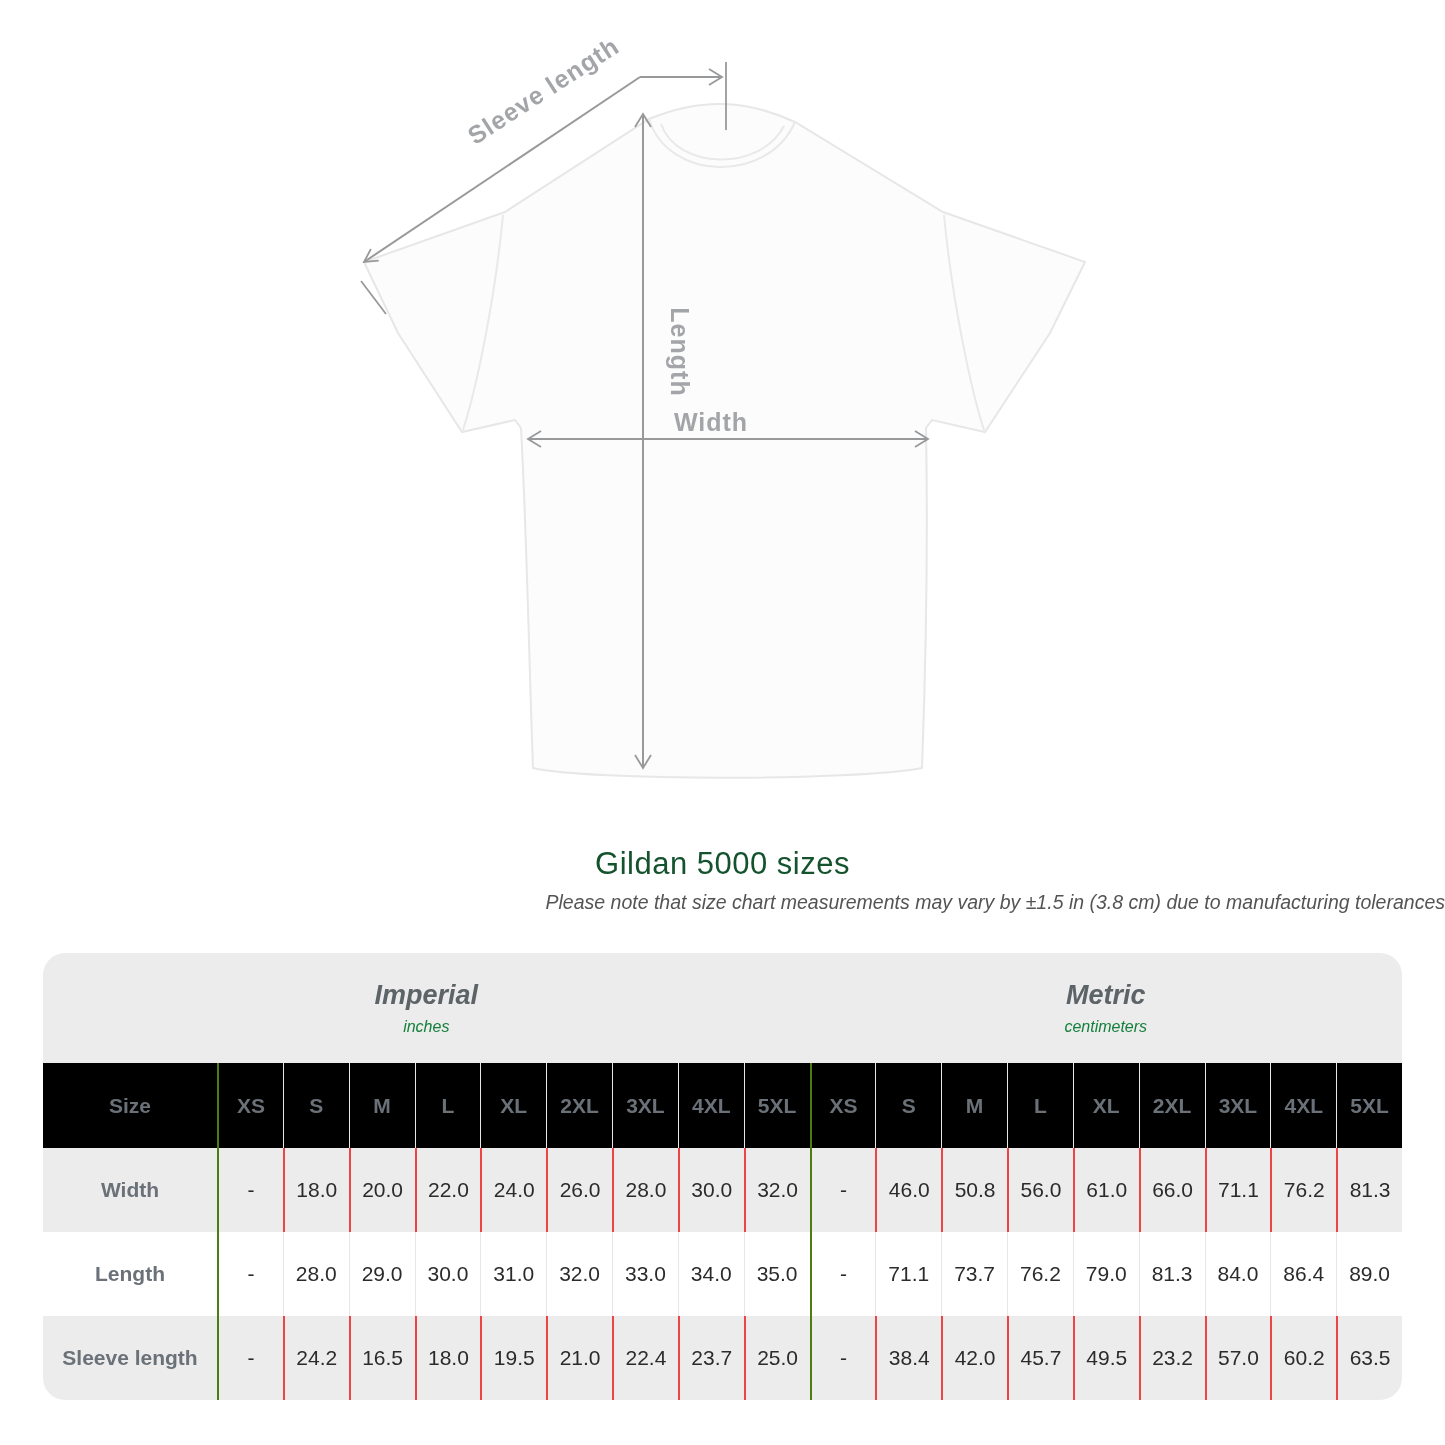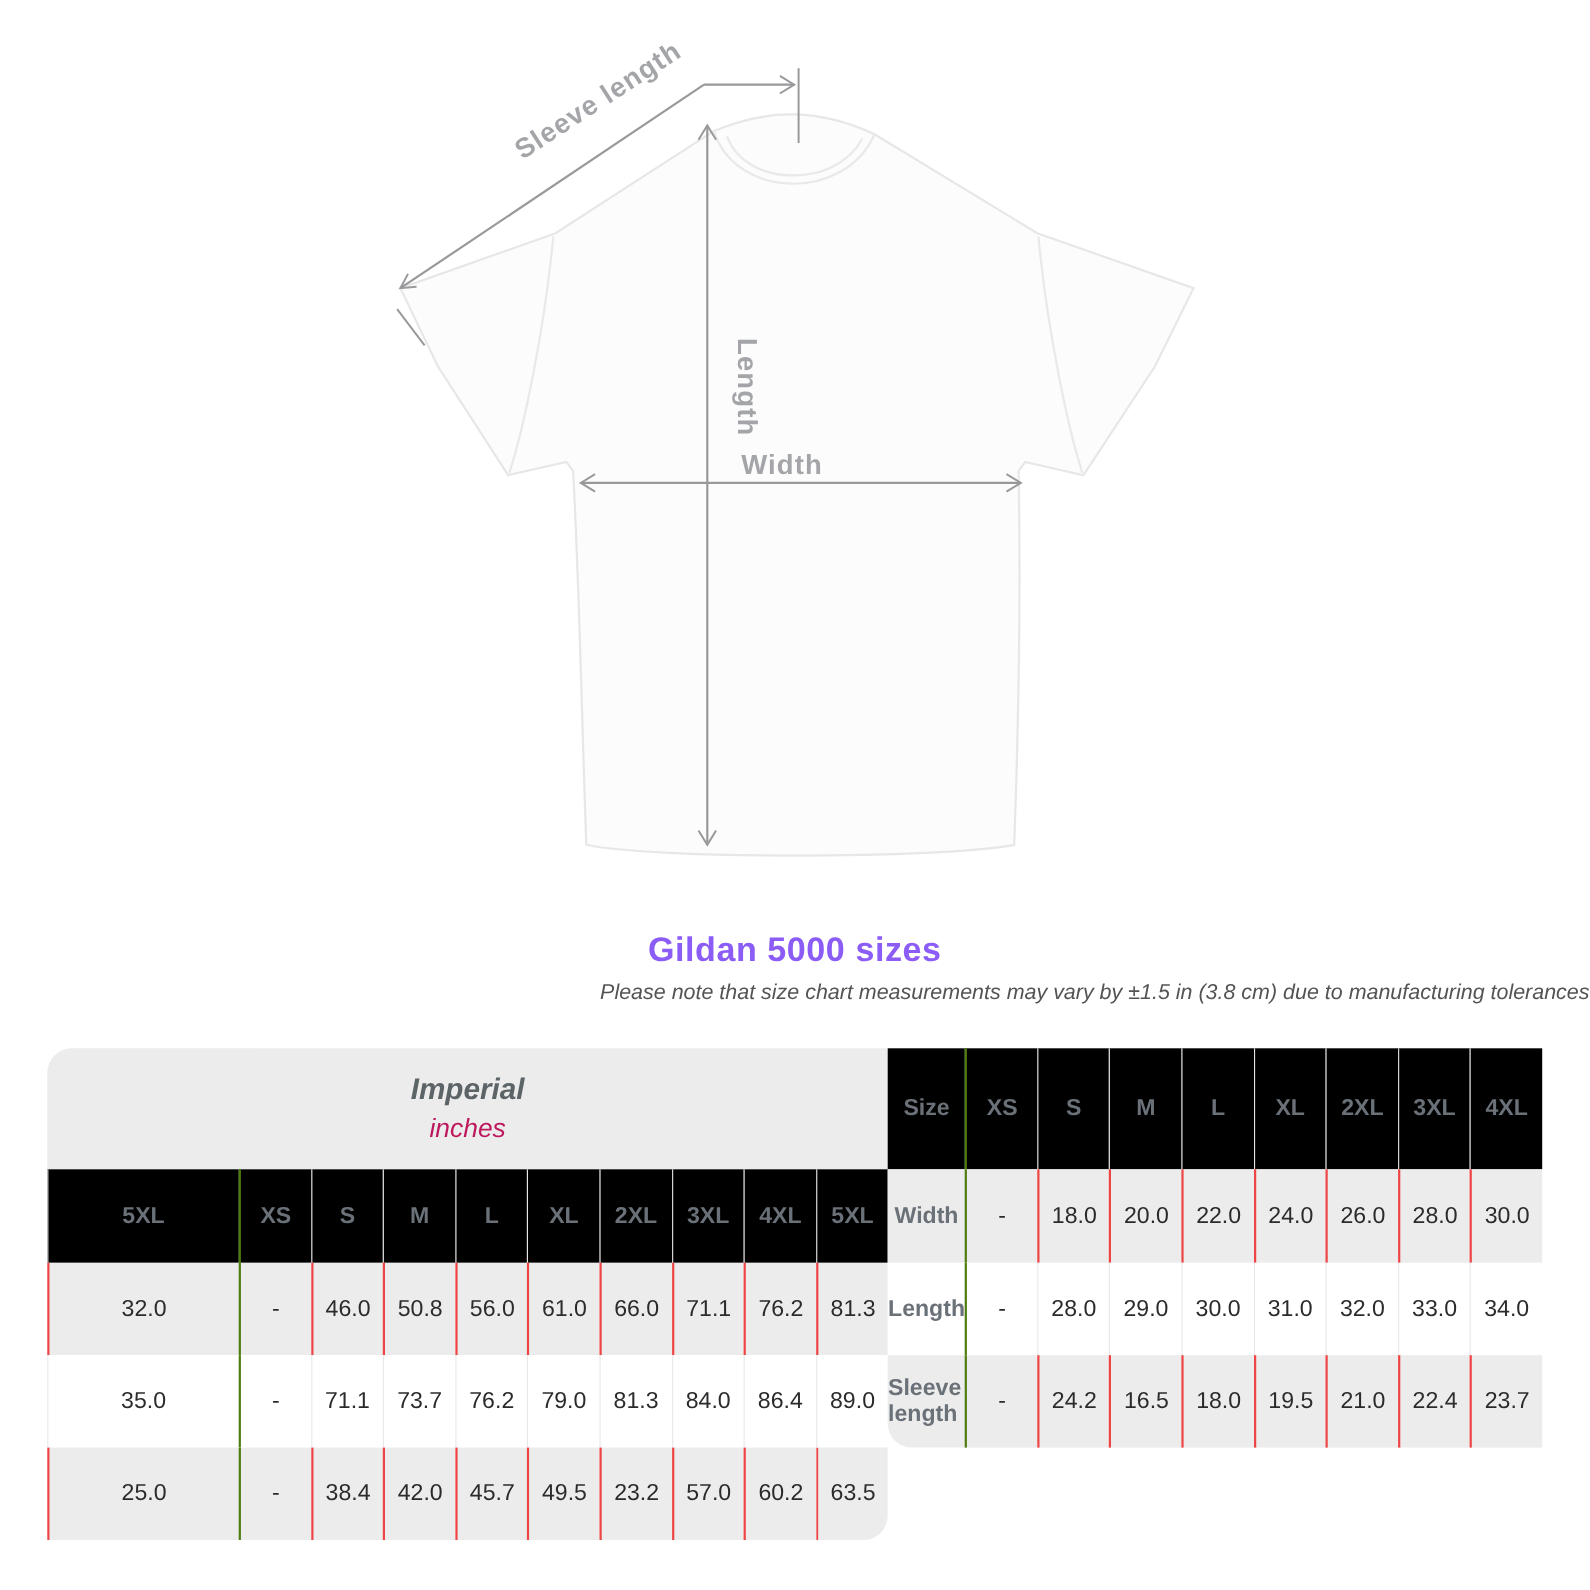--- a/index.html
+++ b/index.html
@@ -12,37 +12,37 @@
   .shirt-fill{fill:#fcfcfc;stroke:#e7e7e7;stroke-width:2;}
   .shirt-line{fill:none;stroke:#e9e9e9;stroke-width:2;}
   .arrow{stroke:#98999b;stroke-width:2;fill:none;}
   .arrow-thin{stroke:#98999b;stroke-width:1.8;fill:none;}
   .arrow-label{
     font-family:"Liberation Sans",sans-serif;font-size:25px;font-weight:bold;
     fill:#a3a5a8;letter-spacing:1px;
   }
   
   .heading{position:absolute;top:846px;left:0;width:100%;text-align:center;}
-  .heading h1{margin:0;font-size:31px;font-weight:bold;color:#8b5cf6;letter-spacing:.5px;}
+  .heading h1{margin:0;font-size:31px;font-weight:normal;color:#14532d;letter-spacing:.5px;}
   .heading p{margin:9px 0 0 0;font-size:19.5px;font-style:italic;color:#545454;text-align:right;}
   
   .size-table{
     position:absolute;left:43px;top:953px;width:1359px;
     display:grid;
     grid-template-columns:174px repeat(18,1fr);
     grid-template-rows:110px 85px 84px 84px 84px;
   }
   .cell{display:flex;align-items:center;justify-content:center;}
   .band{background:#ececec;flex-direction:column;gap:7px;text-align:right;}
   .corner-tl{border-top-left-radius:22px;}
   .corner-tr{border-top-right-radius:22px;}
   .corner-bl{border-bottom-left-radius:22px;}
   .corner-br{border-bottom-right-radius:22px;}
   .sec-name{font-size:27px;font-weight:bold;font-style:italic;color:#5d6468;}
-  .sec-unit{font-size:24px;font-style:italic;color:#be185d;}
+  .sec-unit{font-size:16px;font-style:italic;color:#15803d;}
   .head,.rowlabel{font-weight:bold;font-size:21px;color:#6b7178;background:#000000;}
   .val{font-size:21px;color:#2b2b2b;}
   .white{background:#ffffff;}
   .gray{background:#ececec;}
   .rowlabel.gray{background:#ececec;}
   .sep{border-left:1px solid #e7e7e7;}
   .gray.sep{border-left:2px solid #ef4444;}
   .thick-l{border-left:2px solid #4d7c0f;}
 </style>
 </head>
@@ -101,20 +101,24 @@
 
 <div class="heading">
   <h1>Gildan 5000 sizes</h1>
   <p>Please note that size chart measurements may vary by ±1.5 in (3.8 cm) due to manufacturing tolerances</p>
 </div>
 
 <div class="size-table" id="sizeTable">
     <div class="cell band corner-tl" style="grid-column: span 10;">
       <div class="sec-name">Imperial</div>
       <div class="sec-unit">inches</div>
+    </div>
+    <div class="cell band corner-tr" style="grid-column: span 9;">
+      <div class="sec-name">Metric</div>
+      <div class="sec-unit">centimeters</div>
     </div>
     <div class="cell head">Size</div>
     <div class="cell head thick-l">XS</div>
     <div class="cell head sep">S</div>
     <div class="cell head sep">M</div>
     <div class="cell head sep">L</div>
     <div class="cell head sep">XL</div>
     <div class="cell head sep">2XL</div>
     <div class="cell head sep">3XL</div>
     <div class="cell head sep">4XL</div>

